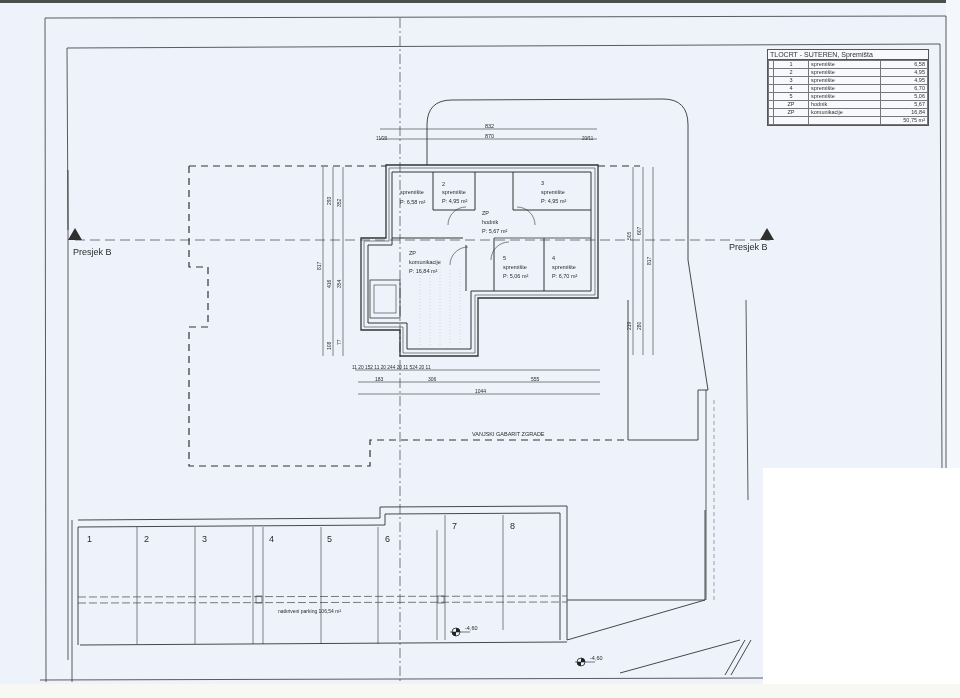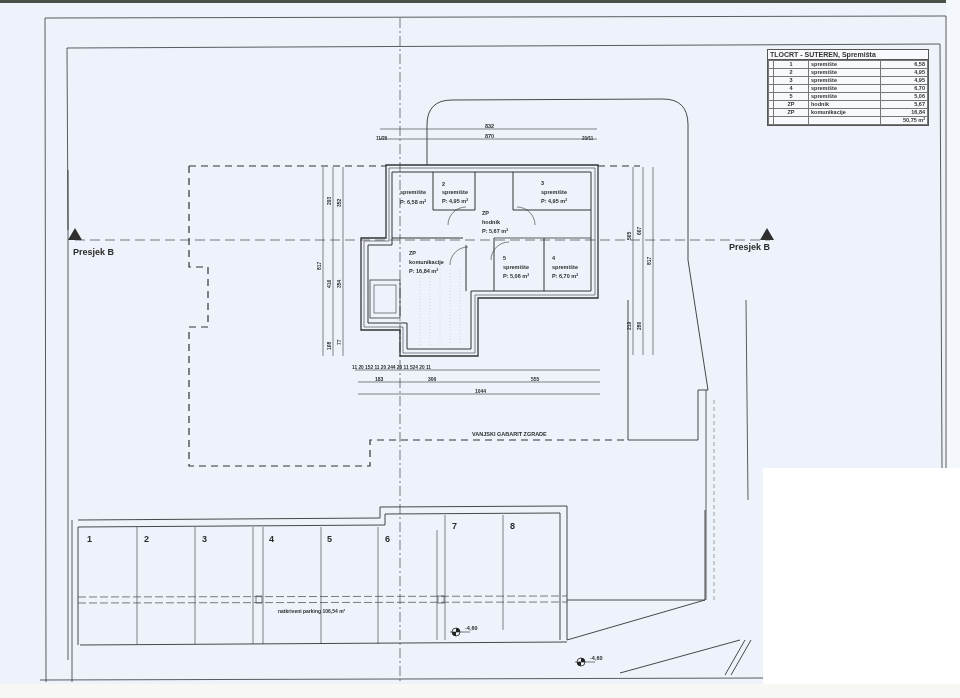--- a/index.html
+++ b/index.html
@@ -1,17 +1,17 @@
 <!DOCTYPE html>
 <html><head>
 <meta charset="utf-8">
 <style>
   html, body { margin:0; padding:0; }
   body { width:960px; height:698px; background:#eef3fb; overflow:hidden; position:relative; font-family:"Liberation Sans", sans-serif; }
-  .sheet { position:absolute; left:0; top:0; width:960px; height:698px;font-weight:bold; }
+  .sheet { position:absolute; left:0; top:0; width:960px; height:698px; }
   .topbar { position:absolute; left:0; top:0; width:960px; height:3px; background:#4a4f48; }
   .rightstrip { position:absolute; left:946px; top:0; width:14px; height:470px; background:#f4f7fb; }
   .blank-patch { position:absolute; left:763px; top:468px; width:197px; height:230px; background:#ffffff; }
   .bottom-strip { position:absolute; left:0; top:684px; width:960px; height:14px; background:#f7f8f4; }
   svg { position:absolute; left:0; top:0; }
   .t { font-family:"Liberation Sans", sans-serif; fill:#2b2b2b; }
   .legend { position:absolute; left:767px; top:49px; width:160px; border:1px solid #555; background:#f7f9fc; font-size:6px; color:#333; }
   .legend .title { font-size:7px; border-bottom:1px solid #555; padding:0 2px; height:9px; line-height:9px; }
   .legend table { border-collapse:collapse; width:100%; }
   .legend td { border:1px solid #777; height:7px; line-height:7px; padding:0 2px; font-size:5.5px; }

